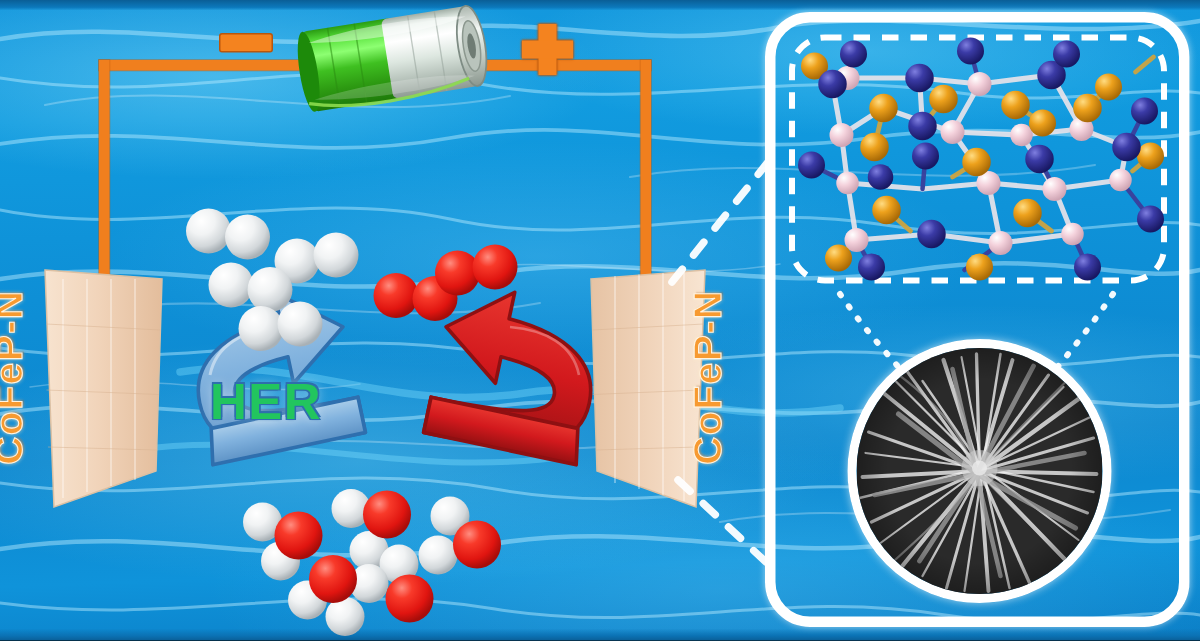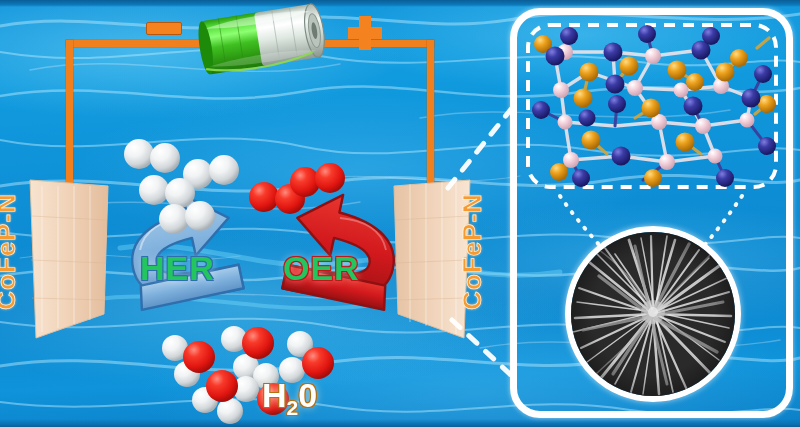--- a/index.html
+++ b/index.html
@@ -333,22 +333,20 @@
       </g>
     </g>
 
     <g stroke="#ffffff" stroke-width="5" stroke-linecap="round" fill="none" opacity=".95">
       <path d="M448 188 L512 108" stroke-dasharray="11 12"></path>
       <path d="M452 320 L512 376" stroke-dasharray="11 12"></path>
     </g>
   </svg>
 
   <div class="rxn her">HER</div>
-  <div class="rxn oer">OER</div>
-  <div class="h2o"><span>H</span><sub>2</sub><span>0</span></div>
 
   <div class="panel"></div>
 
   <div class="lattice">
     <svg viewBox="0 0 254 168" width="254" height="168">
       <defs>
         <radialGradient id="aBlue" cx="34%" cy="28%" r="72%">
           <stop offset="0%" stop-color="#7f7fe0"></stop>
             <stop offset="40%" stop-color="#3b3ba6"></stop>
           <stop offset="100%" stop-color="#181863"></stop>

